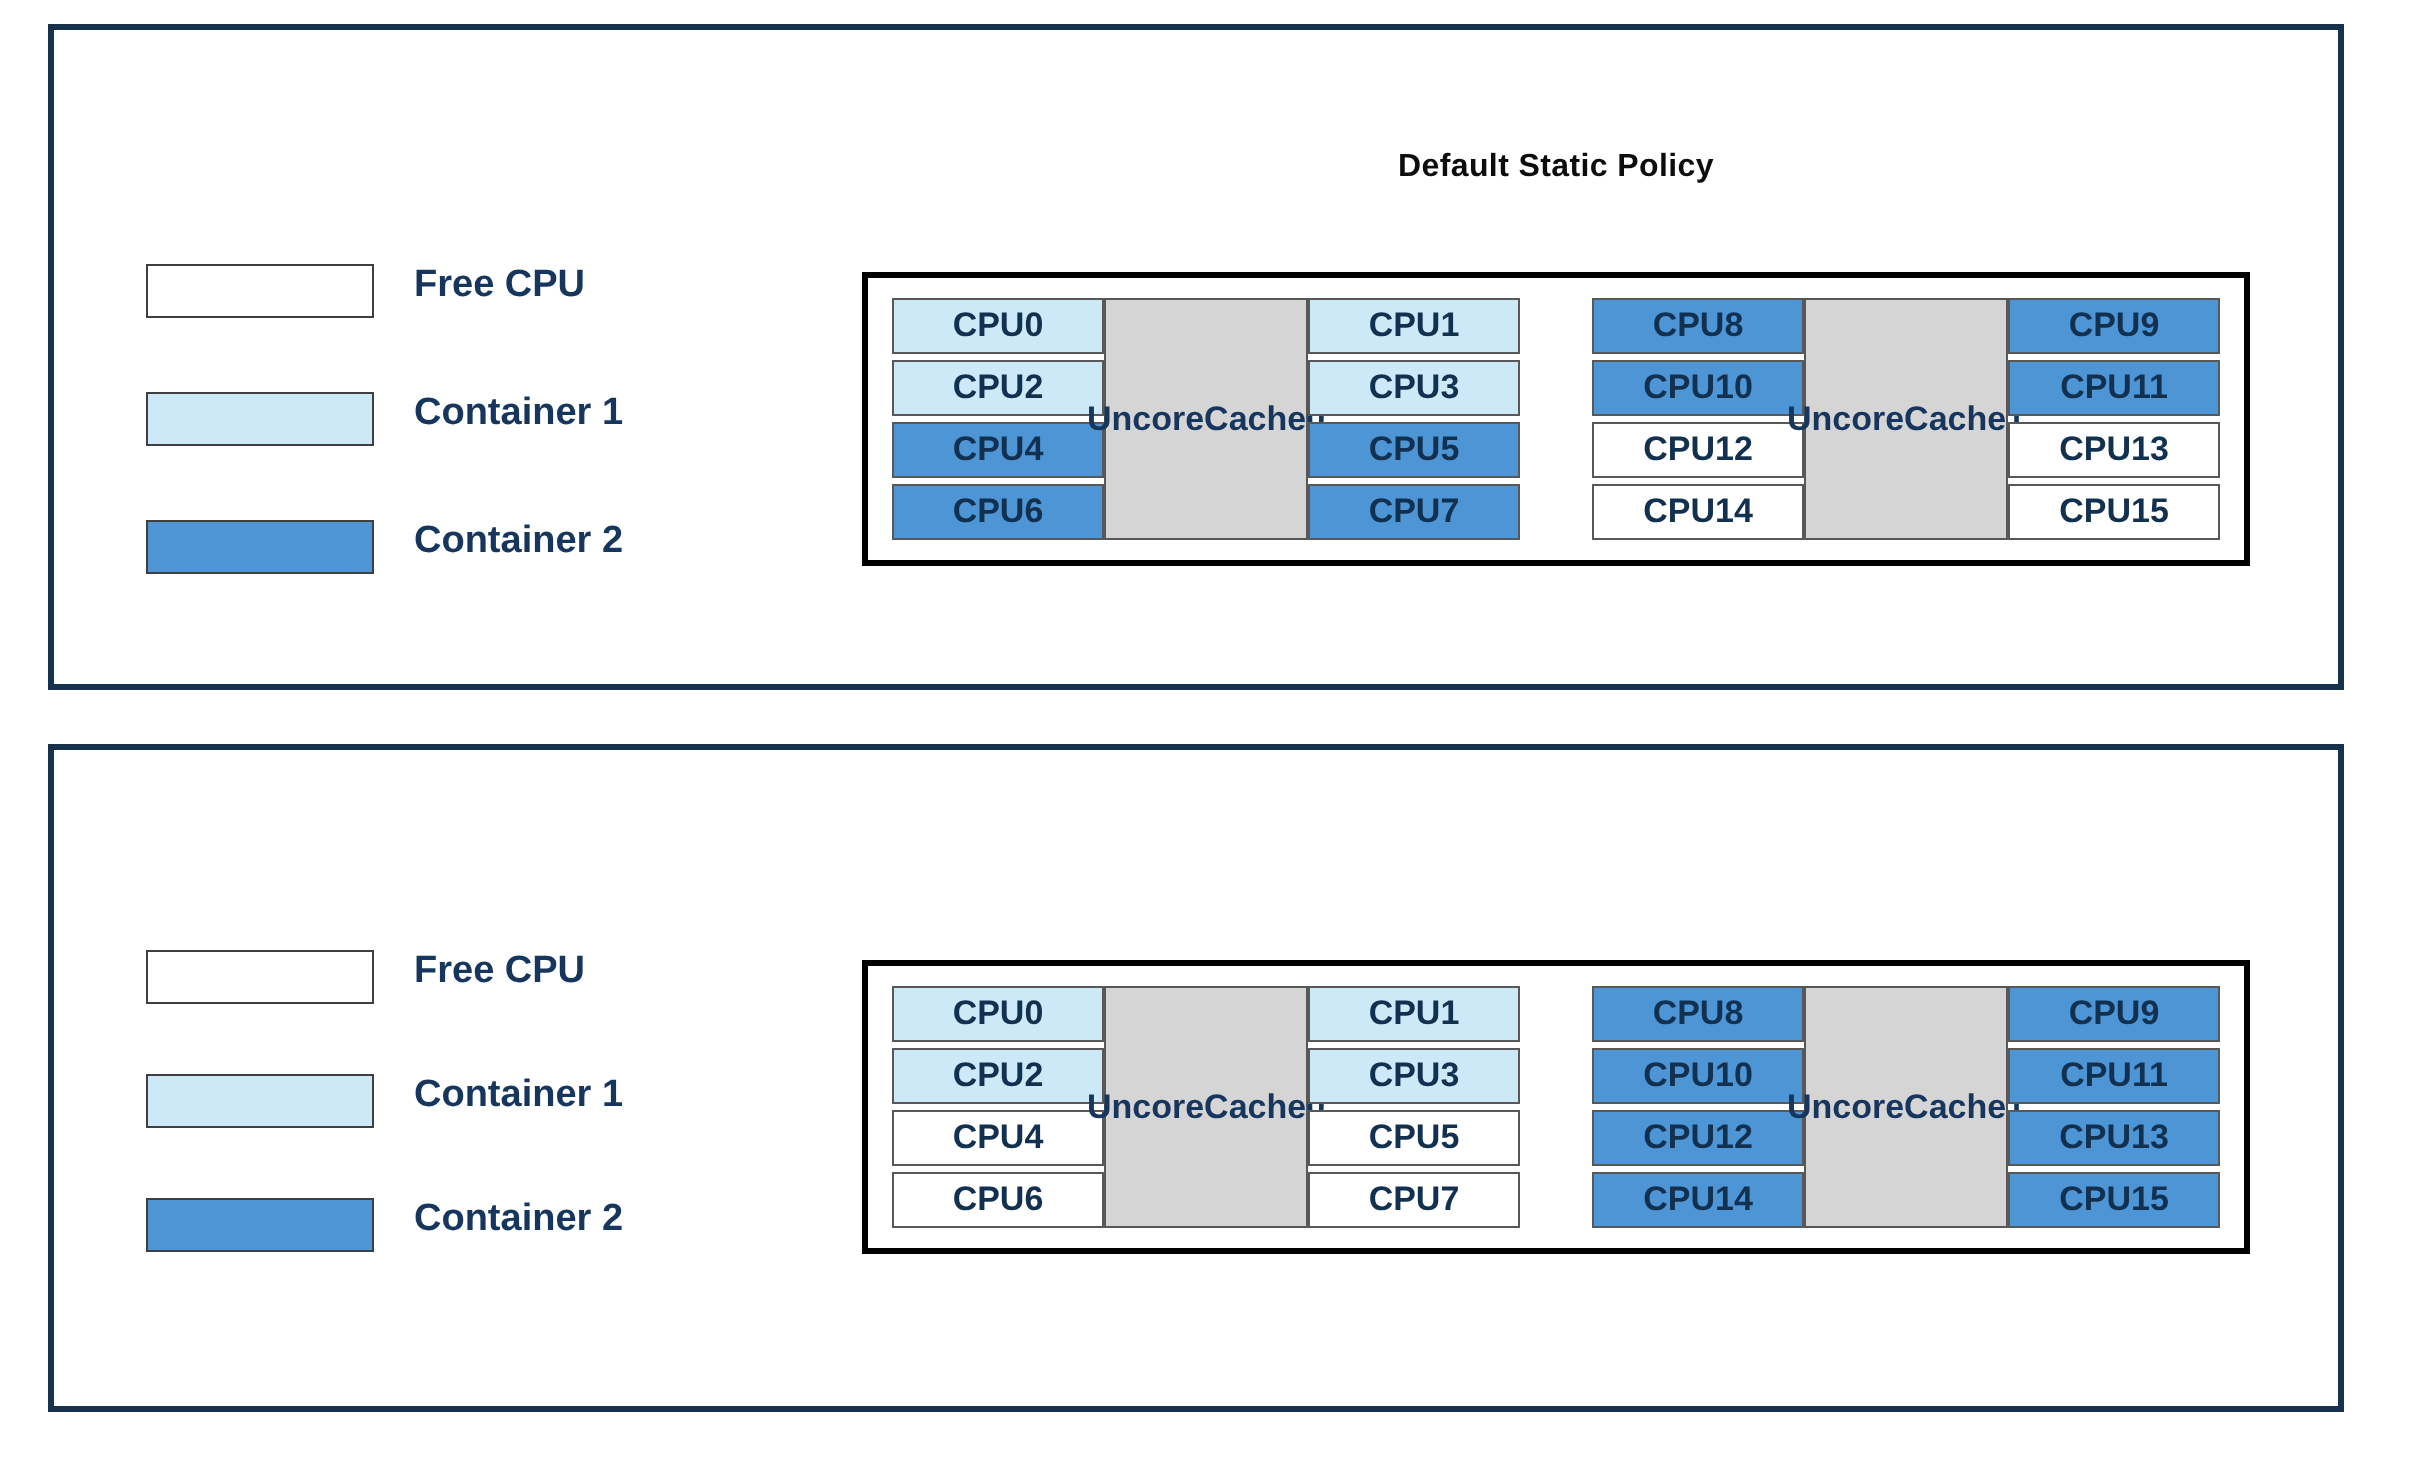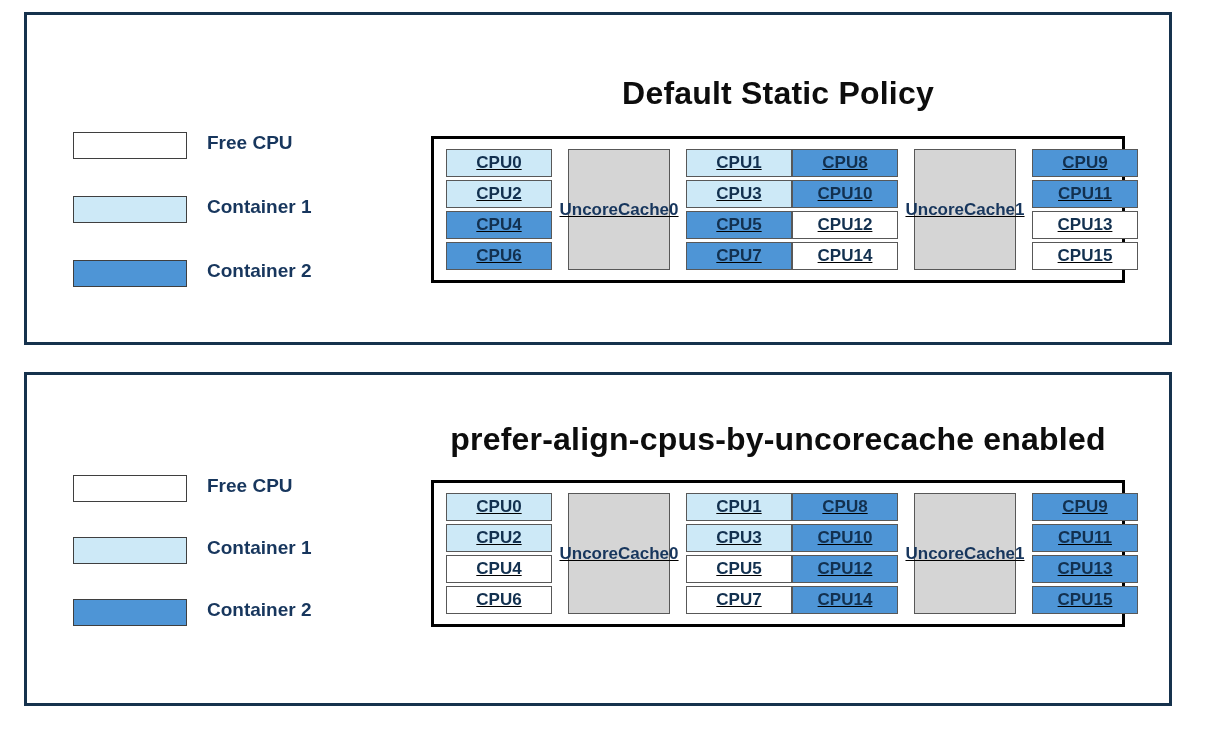--- a/index.html
+++ b/index.html
@@ -15,21 +15,21 @@
     position: absolute; left: 24px; width: 1148px;
     border: 3px solid var(--panel-border, #16324d);
     background: #ffffff;
   }
   #panel-0 { top: 12px;  height: 333px; }
   #panel-1 { top: 372px; height: 334px; }
 
   .panel-title {
     position: absolute; left: 401px; width: 700px;
     margin: 0; text-align: center;
-    font-size: 32px; font-weight: bold; color: #0d0d0d;
+    font-size: 16px; font-weight: bold; color: #0d0d0d;
     letter-spacing: 0.2px;
   }
   #panel-0 .panel-title { top: 60px; }
   #panel-1 .panel-title { top: 46px; }
 
   .legend {
     position: absolute; left: 46px;
     display: flex; flex-direction: column;
   }
   #panel-0 .legend { top: 117px; gap: 37px; }
@@ -45,21 +45,21 @@
 
   .board {
     position: absolute; left: 404px; width: 694px; height: 147px;
     border: 3px solid #000000; background: #ffffff;
     display: flex; justify-content: space-between; align-items: center;
     padding: 10px 12px;
   }
   #panel-0 .board { top: 121px; }
   #panel-1 .board { top: 105px; }
 
-  .group { display: flex; gap: 16px; text-decoration: underline; }
+  .group { display: flex; gap: 0; }
   .col { display: flex; flex-direction: column; gap: 3px; }
   .cell {
     width: 106px; height: 28px;
     display: flex; align-items: center; justify-content: center;
     font-size: 17px; font-weight: bold; color: #12304f;
     border: 1px solid #585858;
   }
   .cell.free, .swatch.free { background: var(--free, #ffffff); }
   .cell.c1,   .swatch.c1   { background: var(--c1, #cde9f7); }
   .cell.c2,   .swatch.c2   { background: var(--c2, #4e95d6); }
@@ -130,21 +130,20 @@
             <div class="cell c2">CPU9</div>
             <div class="cell c2">CPU11</div>
             <div class="cell free">CPU13</div>
             <div class="cell free">CPU15</div>
           </div>
         </div>
       </div>
   </section>
 
   <section class="panel" id="panel-1">
-    <h2 class="panel-title">prefer-align-cpus-by-uncorecache enabled</h2>
     <div class="legend">
         <div class="legend-row">
           <span class="swatch free"></span>
           <span class="legend-label">Free CPU</span>
         </div>
         <div class="legend-row">
           <span class="swatch c1"></span>
           <span class="legend-label">Container 1</span>
         </div>
         <div class="legend-row">

